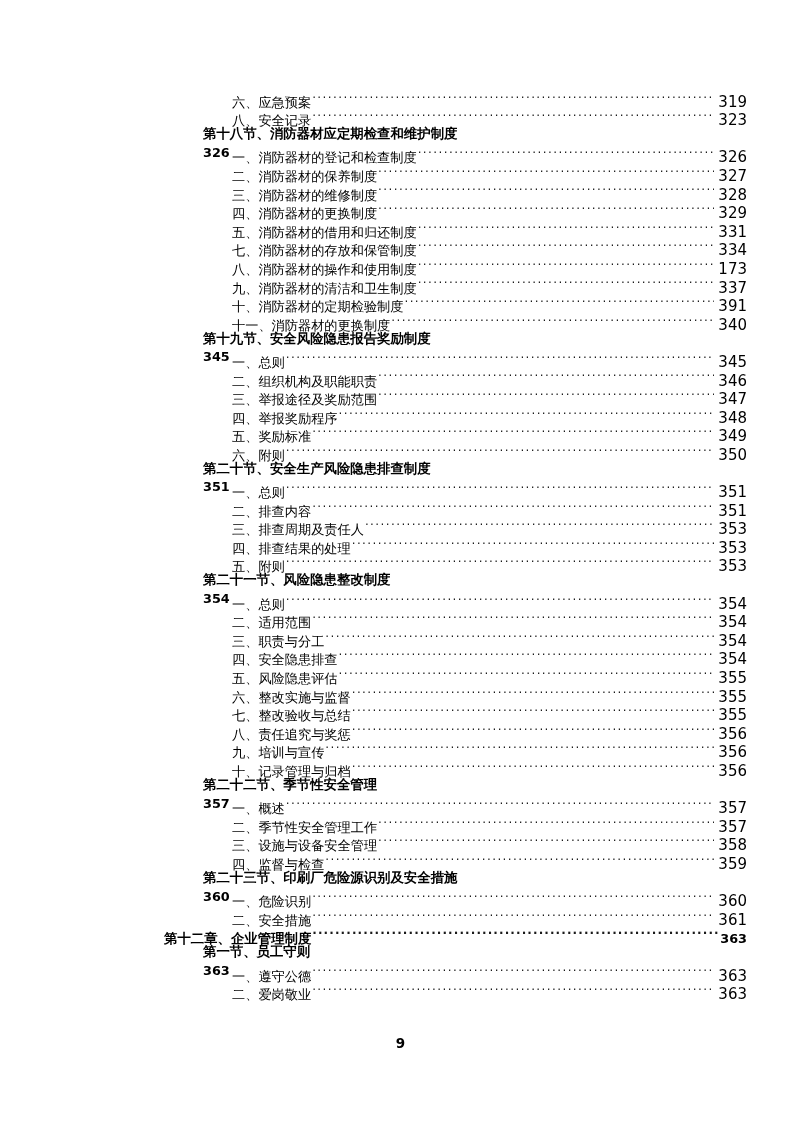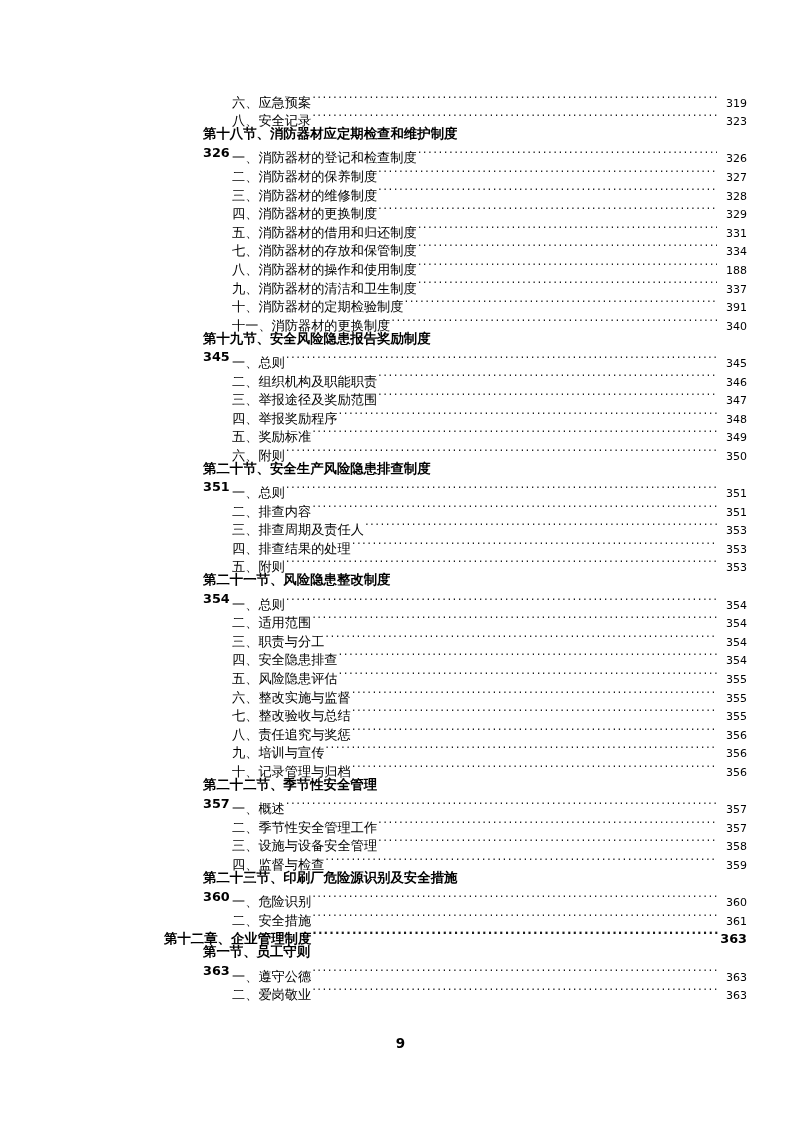--- a/index.html
+++ b/index.html
@@ -78,21 +78,21 @@
     white-space: nowrap;
   }
   .toc-entry.bold .toc-dots::after {
     font-weight: bold;
     letter-spacing: 1.1px;
     bottom: 3.5px;
   }
 
   .toc-page-no {
     flex: 0 0 auto;
-    font-size: 11px;
+    font-size: 15px;
     text-align: right;
     min-width: 26px;
   }
   .toc-entry.bold .toc-page-no {
     font-weight: bold;
     font-size: 12.8px;
   }
 
   
   .toc-entry:not(.bold) .toc-dots { margin-right: 4px; }
@@ -154,21 +154,21 @@
         <span class="toc-page-no">331</span>
       </li>
       <li class="toc-entry lvl-item">
         <span class="toc-title">七、消防器材的存放和保管制度</span>
         <span class="toc-dots"></span>
         <span class="toc-page-no">334</span>
       </li>
       <li class="toc-entry lvl-item">
         <span class="toc-title">八、消防器材的操作和使用制度</span>
         <span class="toc-dots"></span>
-        <span class="toc-page-no">188</span>
+        <span class="toc-page-no">173</span>
       </li>
       <li class="toc-entry lvl-item">
         <span class="toc-title">九、消防器材的清洁和卫生制度</span>
         <span class="toc-dots"></span>
         <span class="toc-page-no">337</span>
       </li>
       <li class="toc-entry lvl-item">
         <span class="toc-title">十、消防器材的定期检验制度</span>
         <span class="toc-dots"></span>
         <span class="toc-page-no">391</span>

